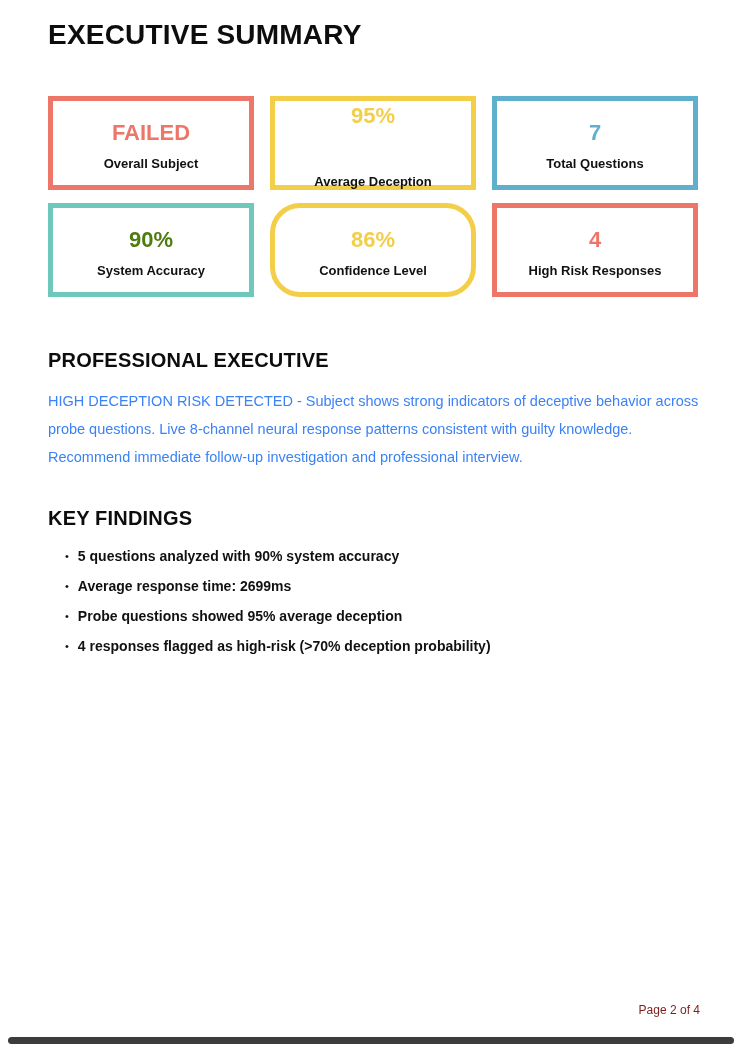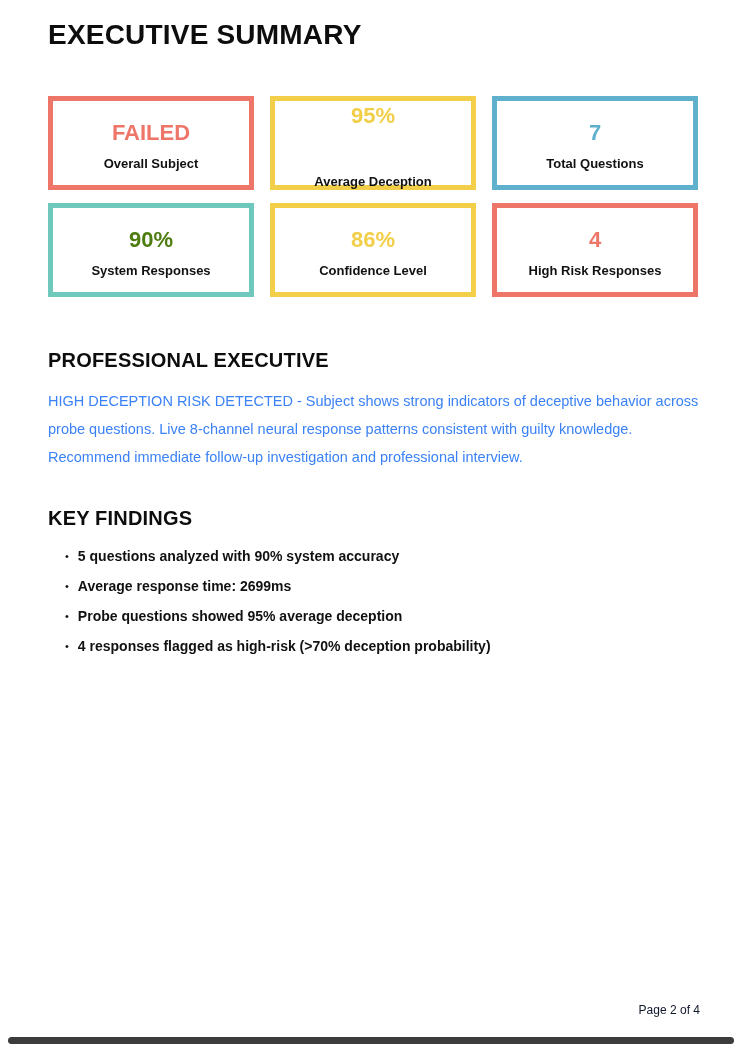--- a/index.html
+++ b/index.html
@@ -88,21 +88,21 @@
     position: relative;
     top: -1px;
   }
 
   .page-num {
     position: absolute;
     right: 43px;
     top: 1003px;
     font-size: 12px;
     font-weight: 400;
-    color: #0f172a;
+    color: #7f1d1d;
   }
   .bottom-bar {
     position: absolute;
     left: 8px;
     right: 9px;
     bottom: 0;
     height: 7px;
     border-radius: 4px;
     background: #3c3c3c;
   }
@@ -126,24 +126,24 @@
       <div class="card-label">Average Deception</div>
     </div>
 
     <div class="card" style="border-color: rgb(95, 176, 205);">
       <div class="card-value" style="color: rgb(95, 176, 205);">7</div>
       <div class="card-label">Total Questions</div>
     </div>
 
     <div class="card" style="border-color: rgb(110, 201, 188);">
       <div class="card-value" style="color: #4d7c0f;">90%</div>
-      <div class="card-label">System Responses</div>
+      <div class="card-label">System Accuracy</div>
     </div>
 
-    <div class="card" style="border-color: rgb(243, 206, 73);">
+    <div class="card" style="border-color: rgb(243, 206, 73); border-radius: 30px;">
       <div class="card-value" style="color: rgb(243, 206, 73);">86%</div>
       <div class="card-label">Confidence Level</div>
     </div>
 
     <div class="card" style="border-color: rgb(237, 118, 105);">
       <div class="card-value" style="color: rgb(237, 118, 105);">4</div>
       <div class="card-label">High Risk Responses</div>
     </div>
 
   </div>

